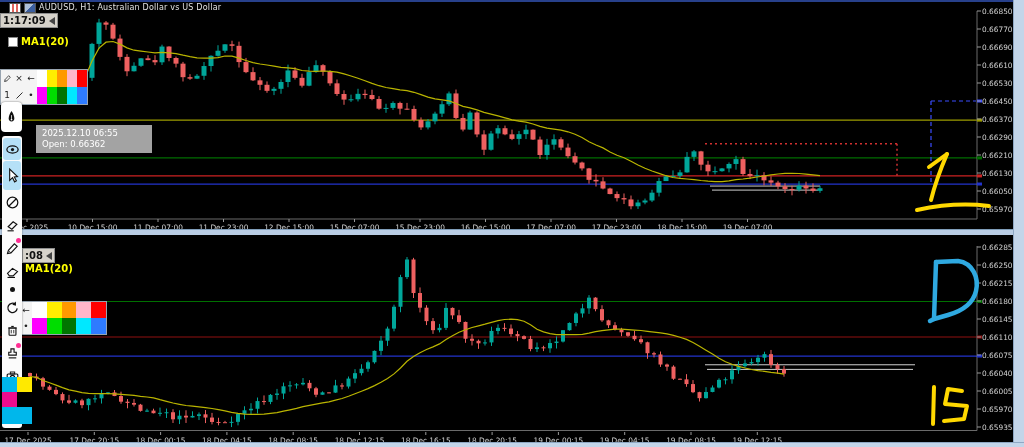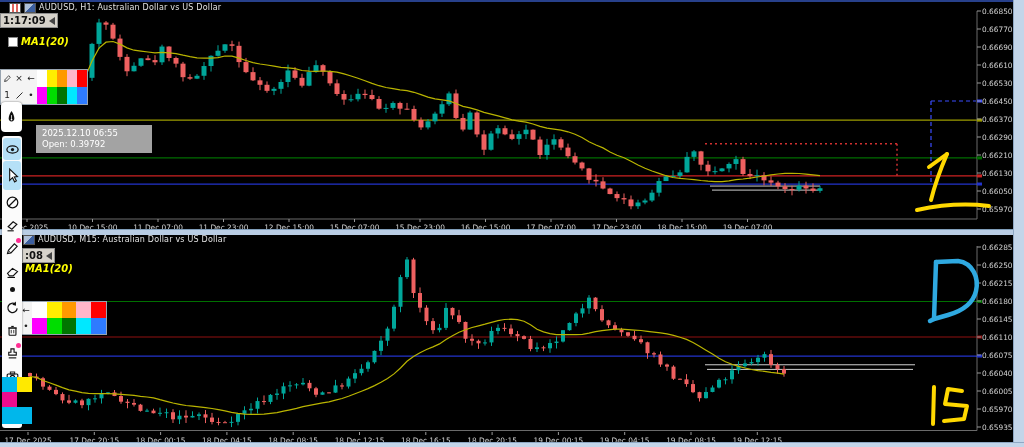--- a/index.html
+++ b/index.html
@@ -16,21 +16,21 @@
   .tb-title{color:#e2e2e2;font-size:8px;white-space:nowrap;letter-spacing:.2px;}
   .tb-icon{width:10px;height:8px;display:inline-block;border:1px solid #555;}
   .icon-candles{background:repeating-linear-gradient(90deg,#fff 0 2px,#e0635c 2px 4px);}
   .icon-line{background:linear-gradient(135deg,#aebfd8 0 45%,#3c5fa0 45% 100%);}
 
   .timer{position:absolute;background:#d6d2ca;border:1px solid #8f8f8f;color:#111;
          font-size:10px;font-weight:bold;display:flex;align-items:center;padding:0 2px;height:13px;}
   .timer1{left:0;top:13px;} .timer2{left:22px;top:248px;}
   .timer-tab{width:0;height:0;border-top:4px solid transparent;border-bottom:4px solid transparent;
              border-right:6px solid #444;margin-left:3px;}
-  .ma{position:absolute;display:flex;align-items:center;gap:3px;font-style:italic;}
+  .ma{position:absolute;display:flex;align-items:center;gap:3px;}
   .ma1{left:8px;top:36px;} .ma2{left:12px;top:263px;}
   .chk{width:8px;height:8px;background:#fff;border:1px solid #888;display:inline-block;}
   .ma-text{color:#ffff00;font-weight:bold;font-size:10px;}
 
   .tooltip{position:absolute;left:36px;top:125px;background:#a3a3a3;color:#fff;
            font-size:8.5px;line-height:11px;padding:3px 6px;min-width:104px;z-index:30;}
 
   .minibar{position:absolute;background:#f4f4f4;border:1px solid #98a4b0;display:flex;z-index:40;}
   .minibar1{left:0;top:69px;width:86px;height:34px;}
   .minibar2{left:19px;top:301px;width:86px;height:32px;}
@@ -743,28 +743,23 @@
   <div class="timer timer1">
     <span>1:17:09</span>
     <span class="timer-tab"></span>
   </div>
   <div class="ma ma1">
     <span class="chk"></span>
     <span class="ma-text">MA1(20)</span>
   </div>
   <div class="tooltip">
     <div>2025.12.10 06:55</div>
-    <div>Open: 0.39792</div>
+    <div>Open: 0.66362</div>
   </div>
 
-  <div class="titlebar t2">
-    <span style="width:20px"></span>
-    <span class="tb-icon icon-line"></span>
-    <span class="tb-title">AUDUSD, M15:   Australian Dollar vs US Dollar</span>
-  </div>
   <div class="timer timer2">
     <span>:08</span>
     <span class="timer-tab"></span>
   </div>
   <div class="ma ma2">
     <span class="chk"></span>
     <span class="ma-text">MA1(20)</span>
   </div>
 
   <div class="minibar minibar1">

